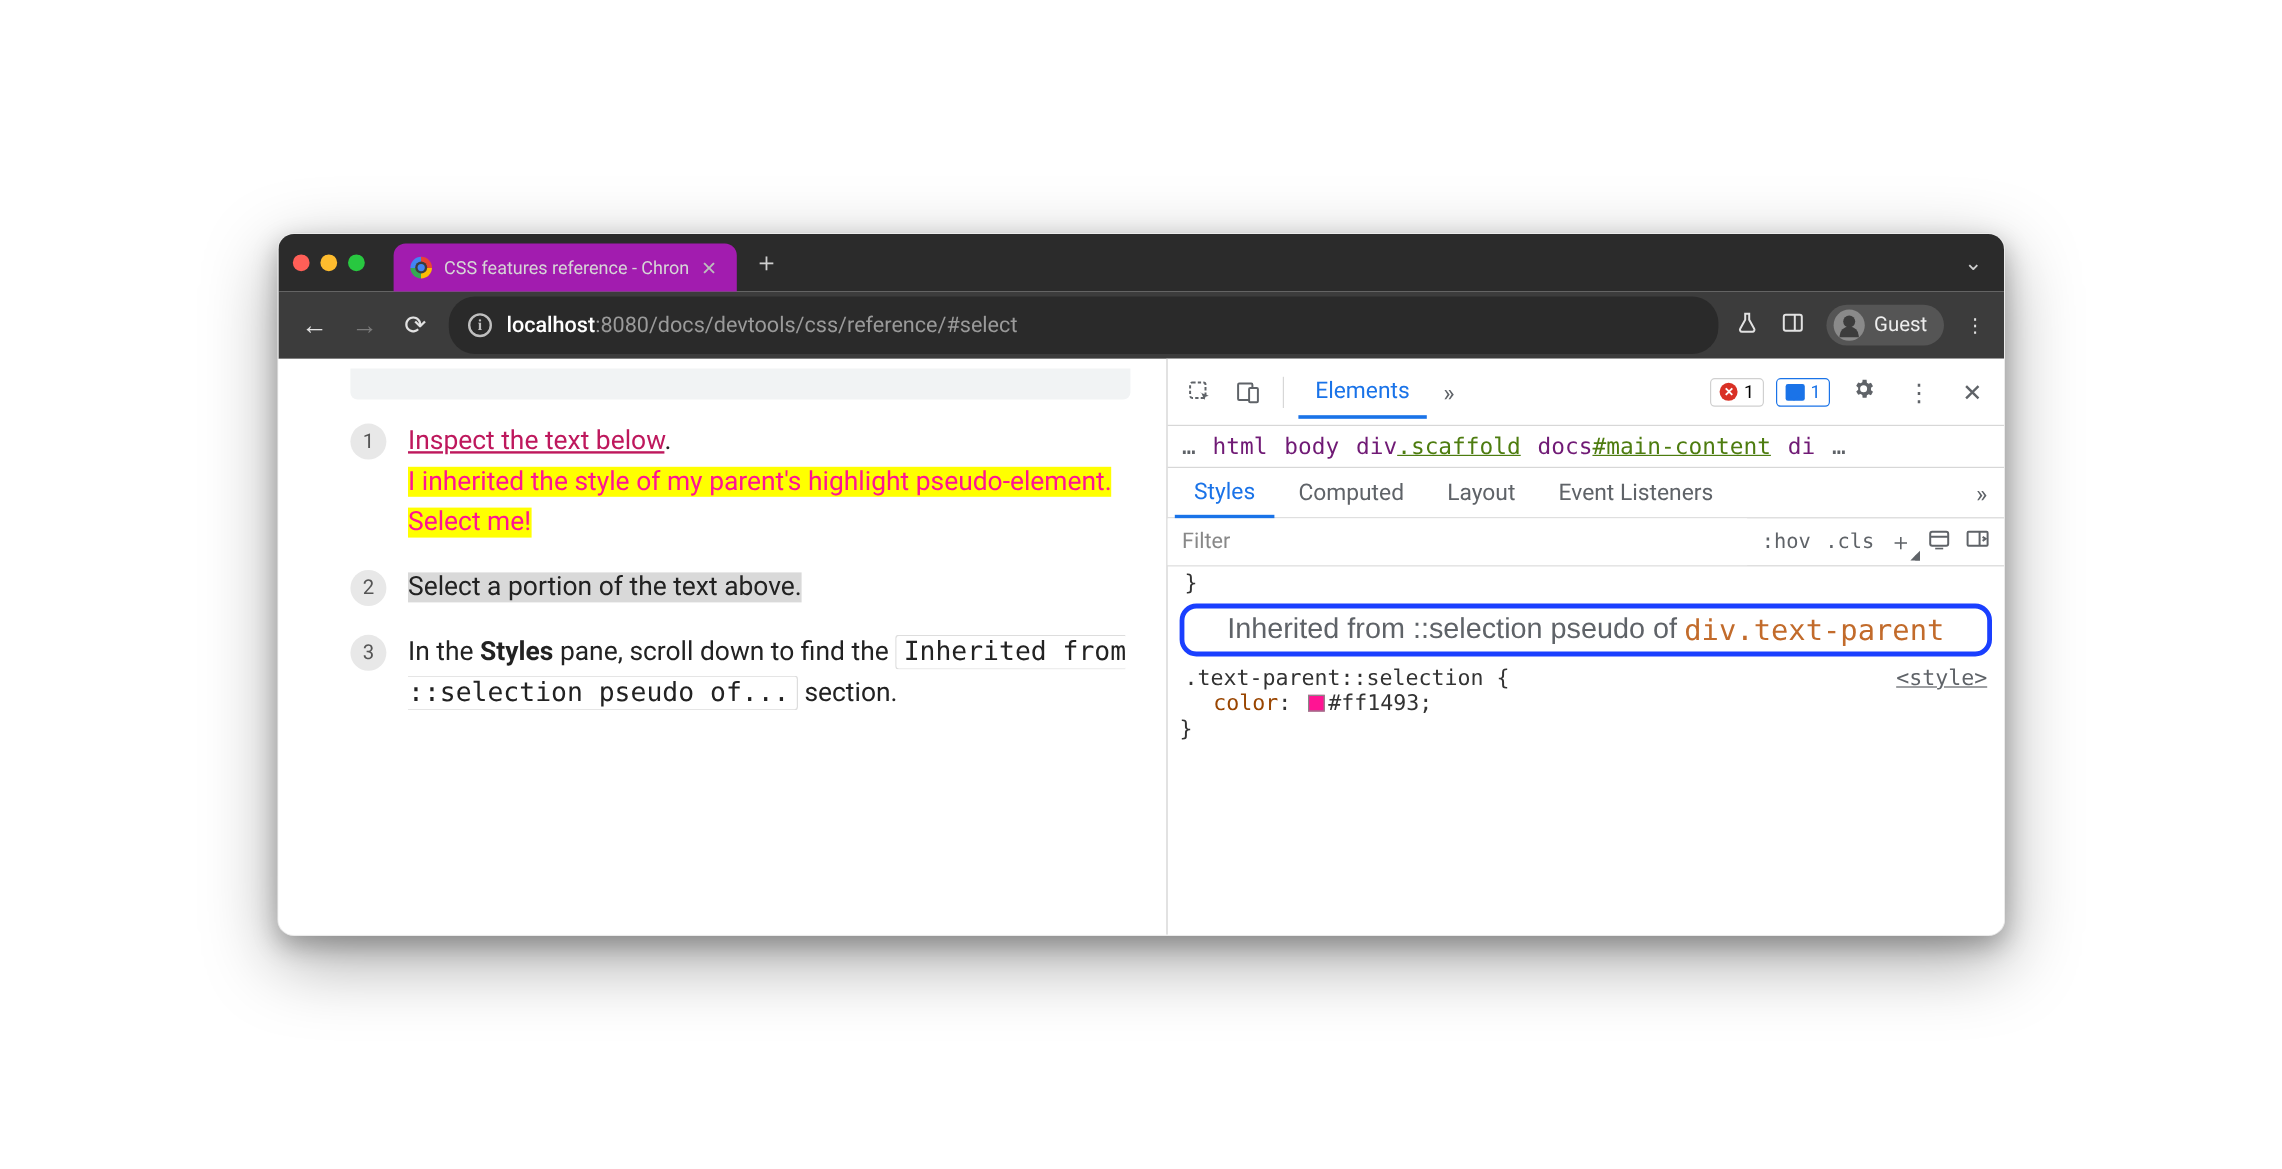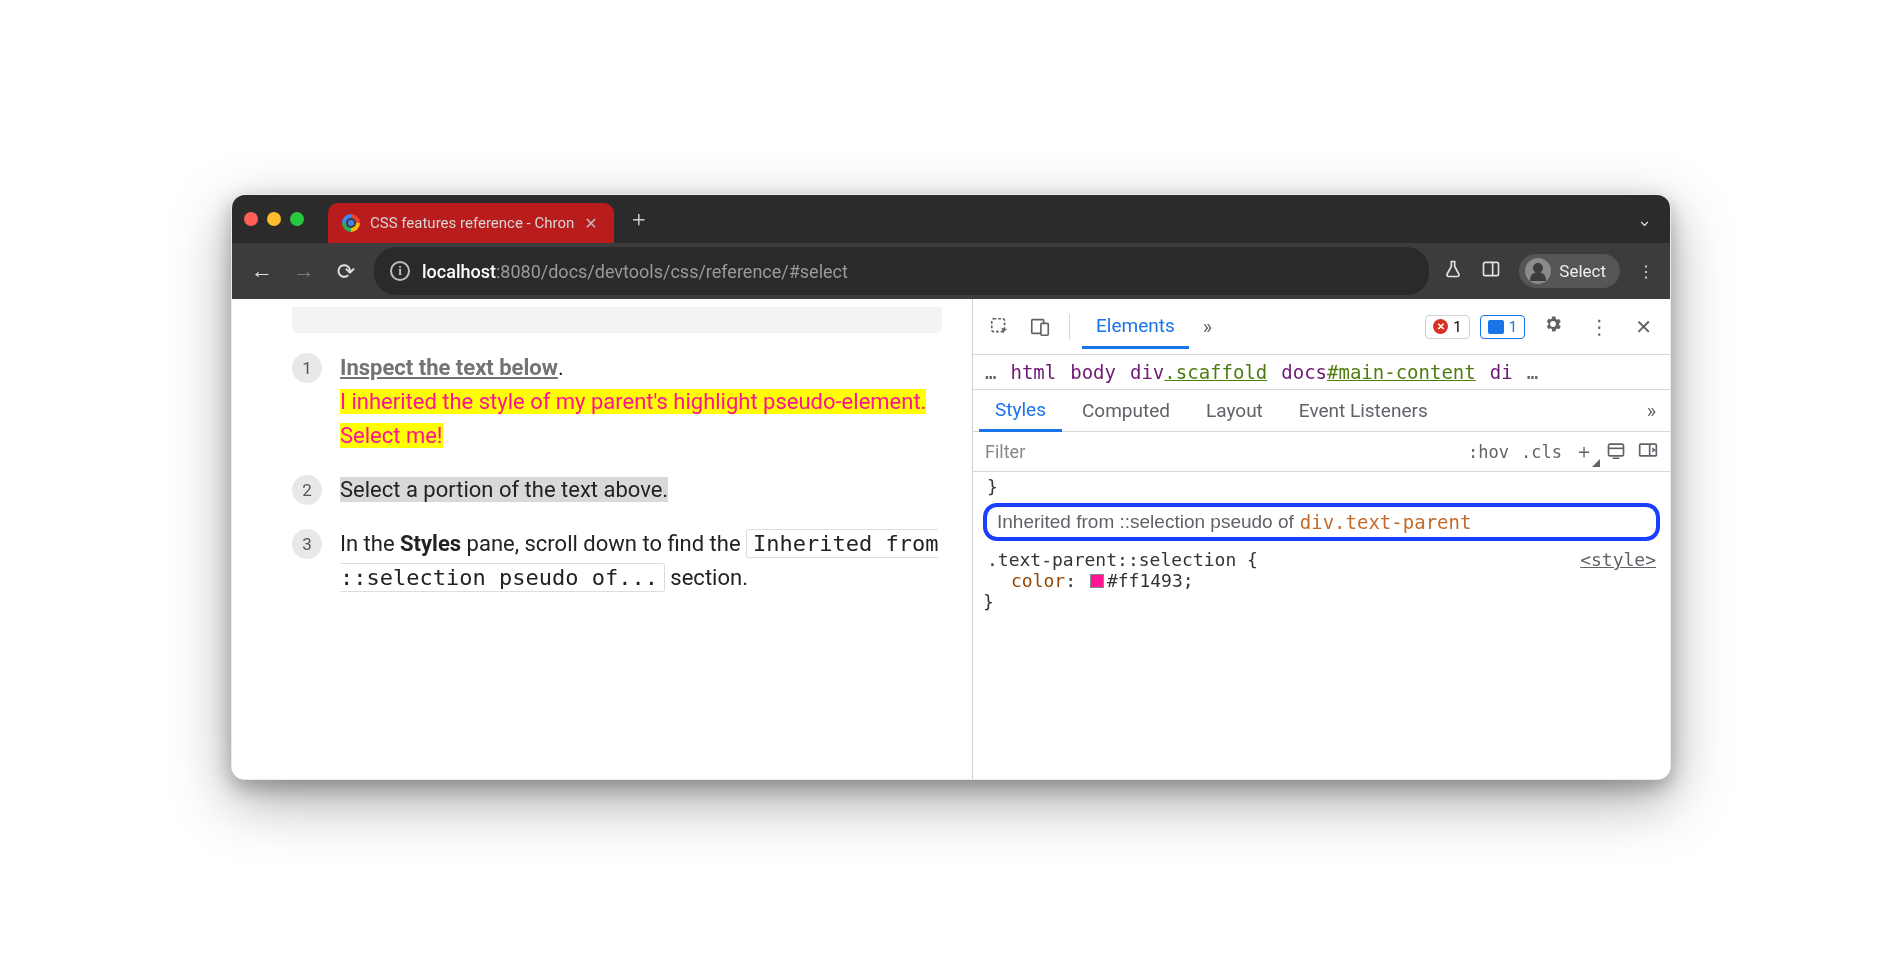--- a/index.html
+++ b/index.html
@@ -28,21 +28,21 @@
     height: 48px;
     padding: 0 12px;
   }
   .traffic-lights { display: flex; gap: 9px; margin-right: 24px; }
   .tl { width: 14px; height: 14px; border-radius: 50%; }
   .tl.red { background: #ff5f57; }
   .tl.yellow { background: #febc2e; }
   .tl.green { background: #28c840; }
   .tab {
     display: flex; align-items: center; gap: 10px;
-    background: #b91c1c;
+    background: #a21caf;
     color: #d6d6d6;
     height: 40px;
     padding: 0 16px 0 14px;
     border-radius: 10px 10px 0 0;
     margin-top: 8px;
     font-size: 15px;
     max-width: 360px;
   }
   .tab .favicon {
     width: 18px; height: 18px; border-radius: 50%;
@@ -90,21 +90,21 @@
   
   .content { display:flex; height: 480px; background:#fff; }
   .page { flex:1; padding: 8px 30px 20px 60px; overflow:hidden; }
   .devtools { width: 698px; border-left:1px solid #cfcfcf; display:flex; flex-direction:column; background:#fff;}
   
   .grey-strip { background:#f1f3f4; height:26px; border-radius:0 0 6px 6px; margin-bottom:18px; }
   .ol { list-style:none; }
   .li { display:flex; gap:18px; margin-bottom:20px; font-size:22px; color:#222; line-height:1.55;}
   .num { width:30px; height:30px; border-radius:50%; background:#e8e8e8; color:#555; font-size:17px; display:flex; align-items:center; justify-content:center; flex-shrink:0; margin-top:2px;}
   .li-body { flex:1; }
-  .link { color:#737373; text-decoration: underline; cursor:pointer;font-weight:bold;}
+  .link { color:#be185d; text-decoration: underline; cursor:pointer;}
   .hl-text { background:#ffff00; color:#ff1493; }
   .sel-text { background:#d9d9d9; color:#222;margin-top:36px; }
   .code-inline {
     font-family: ui-monospace, Menlo, Consolas, monospace;
     background:#fff; border:1px solid #ddd; padding:1px 6px; border-radius:3px;
   }
   
   .dt-top {
     display:flex; align-items:center; height:56px; border-bottom:1px solid #d7d7d7;
     padding: 0 10px; gap:6px;
@@ -135,21 +135,21 @@
   .filter-btns { display:flex; align-items:center; gap:12px; padding:0 12px; font-family: ui-monospace, Menlo, monospace; color:#5f6368; font-size:17px;}
   .filter-btns span { cursor:pointer; }
   .plus-btn { font-size:20px; position:relative;}
   .plus-corner::after{content:""; position:absolute; bottom:-2px; right:-6px; border:4px solid transparent; border-bottom-color:#5f6368; border-right-color:#5f6368;}
   
   .dt-styles { flex:1; padding: 4px 10px 12px 10px; font-family: ui-monospace, Menlo, Consolas, monospace; font-size:18px; color:#333; overflow:auto;}
   .brace-top { color:#333; margin-left:4px;}
   .inherit-pill {
     border:4px solid #1a3fff; border-radius:14px; padding:4px 10px;
     margin:6px 0 8px 0; display:flex; align-items:center; gap:6px; color:#5f6368;
-    font-family: -apple-system, sans-serif; font-size:19px;
+    font-family: -apple-system, sans-serif; font-size:24px;justify-content:center;
   }
   .inherit-pill .mono { font-family: ui-monospace, Menlo, monospace; color:#c26b2b;}
   .rule-line { display:flex; justify-content:space-between; align-items:baseline; padding: 0 4px;}
   .selector { color:#333;}
   .stylelink { color:#5f6368; text-decoration:underline; cursor:pointer; font-family: ui-monospace, Menlo, monospace;}
   .decl { padding-left:28px;}
   .prop { color:#994500;}
   .val { color:#333;}
   .swatch { display:inline-block; width:14px; height:14px; border:1px solid #888; vertical-align:middle; margin:0 3px 2px 3px;}
   .tri { display:inline-block; color:#888; font-size:12px; margin-right:2px;}
@@ -192,21 +192,21 @@
           </svg>
       </span>
       <span class="panel-icon">
         <svg width="20" height="20" viewBox="0 0 24 24" fill="none" stroke="#e2e2e2" stroke-width="2">
             <rect x="3" y="4" width="18" height="16" rx="2"></rect>
             <line x1="14" y1="4" x2="14" y2="20"></line>
           </svg>
       </span>
       <div class="guest-chip">
         <span class="avatar"></span>
-        <span>Select</span>
+        <span>Guest</span>
       </div>
       <span class="more-icon">⋮</span>
     </div>
   </div>
 
   <div class="content">
 
     <div class="page">
       <div class="grey-strip"></div>
       <ol class="ol">

